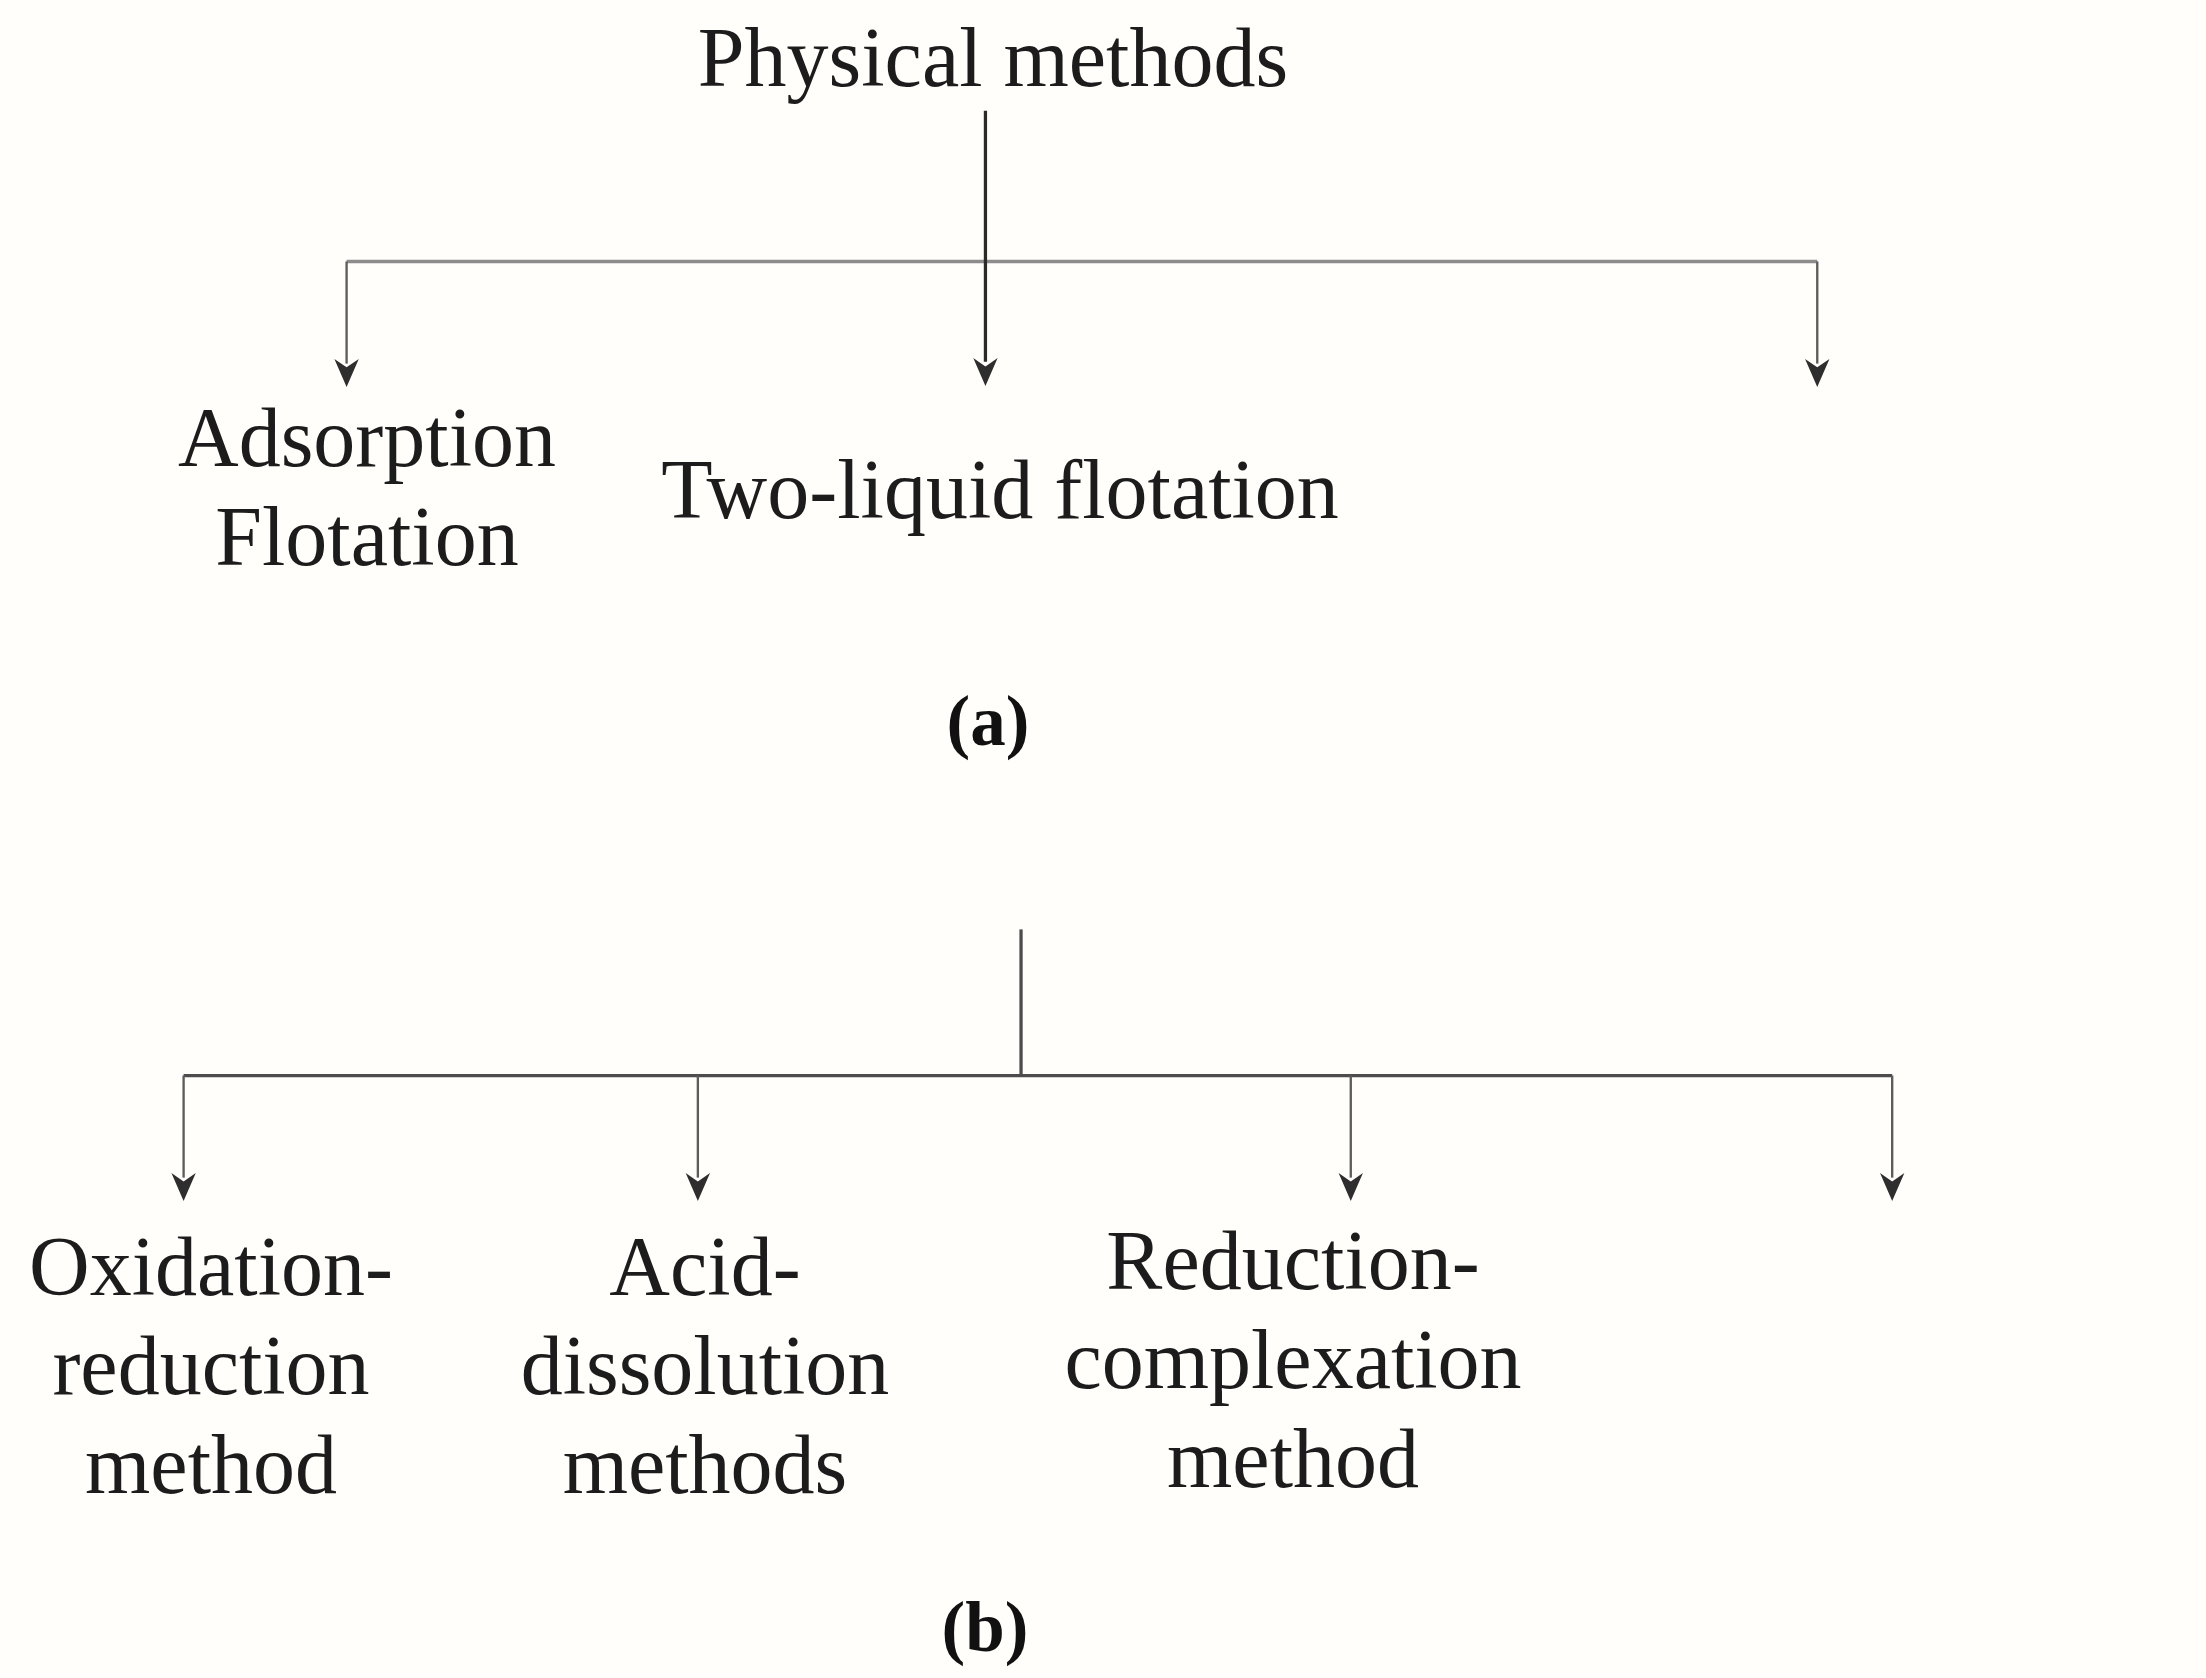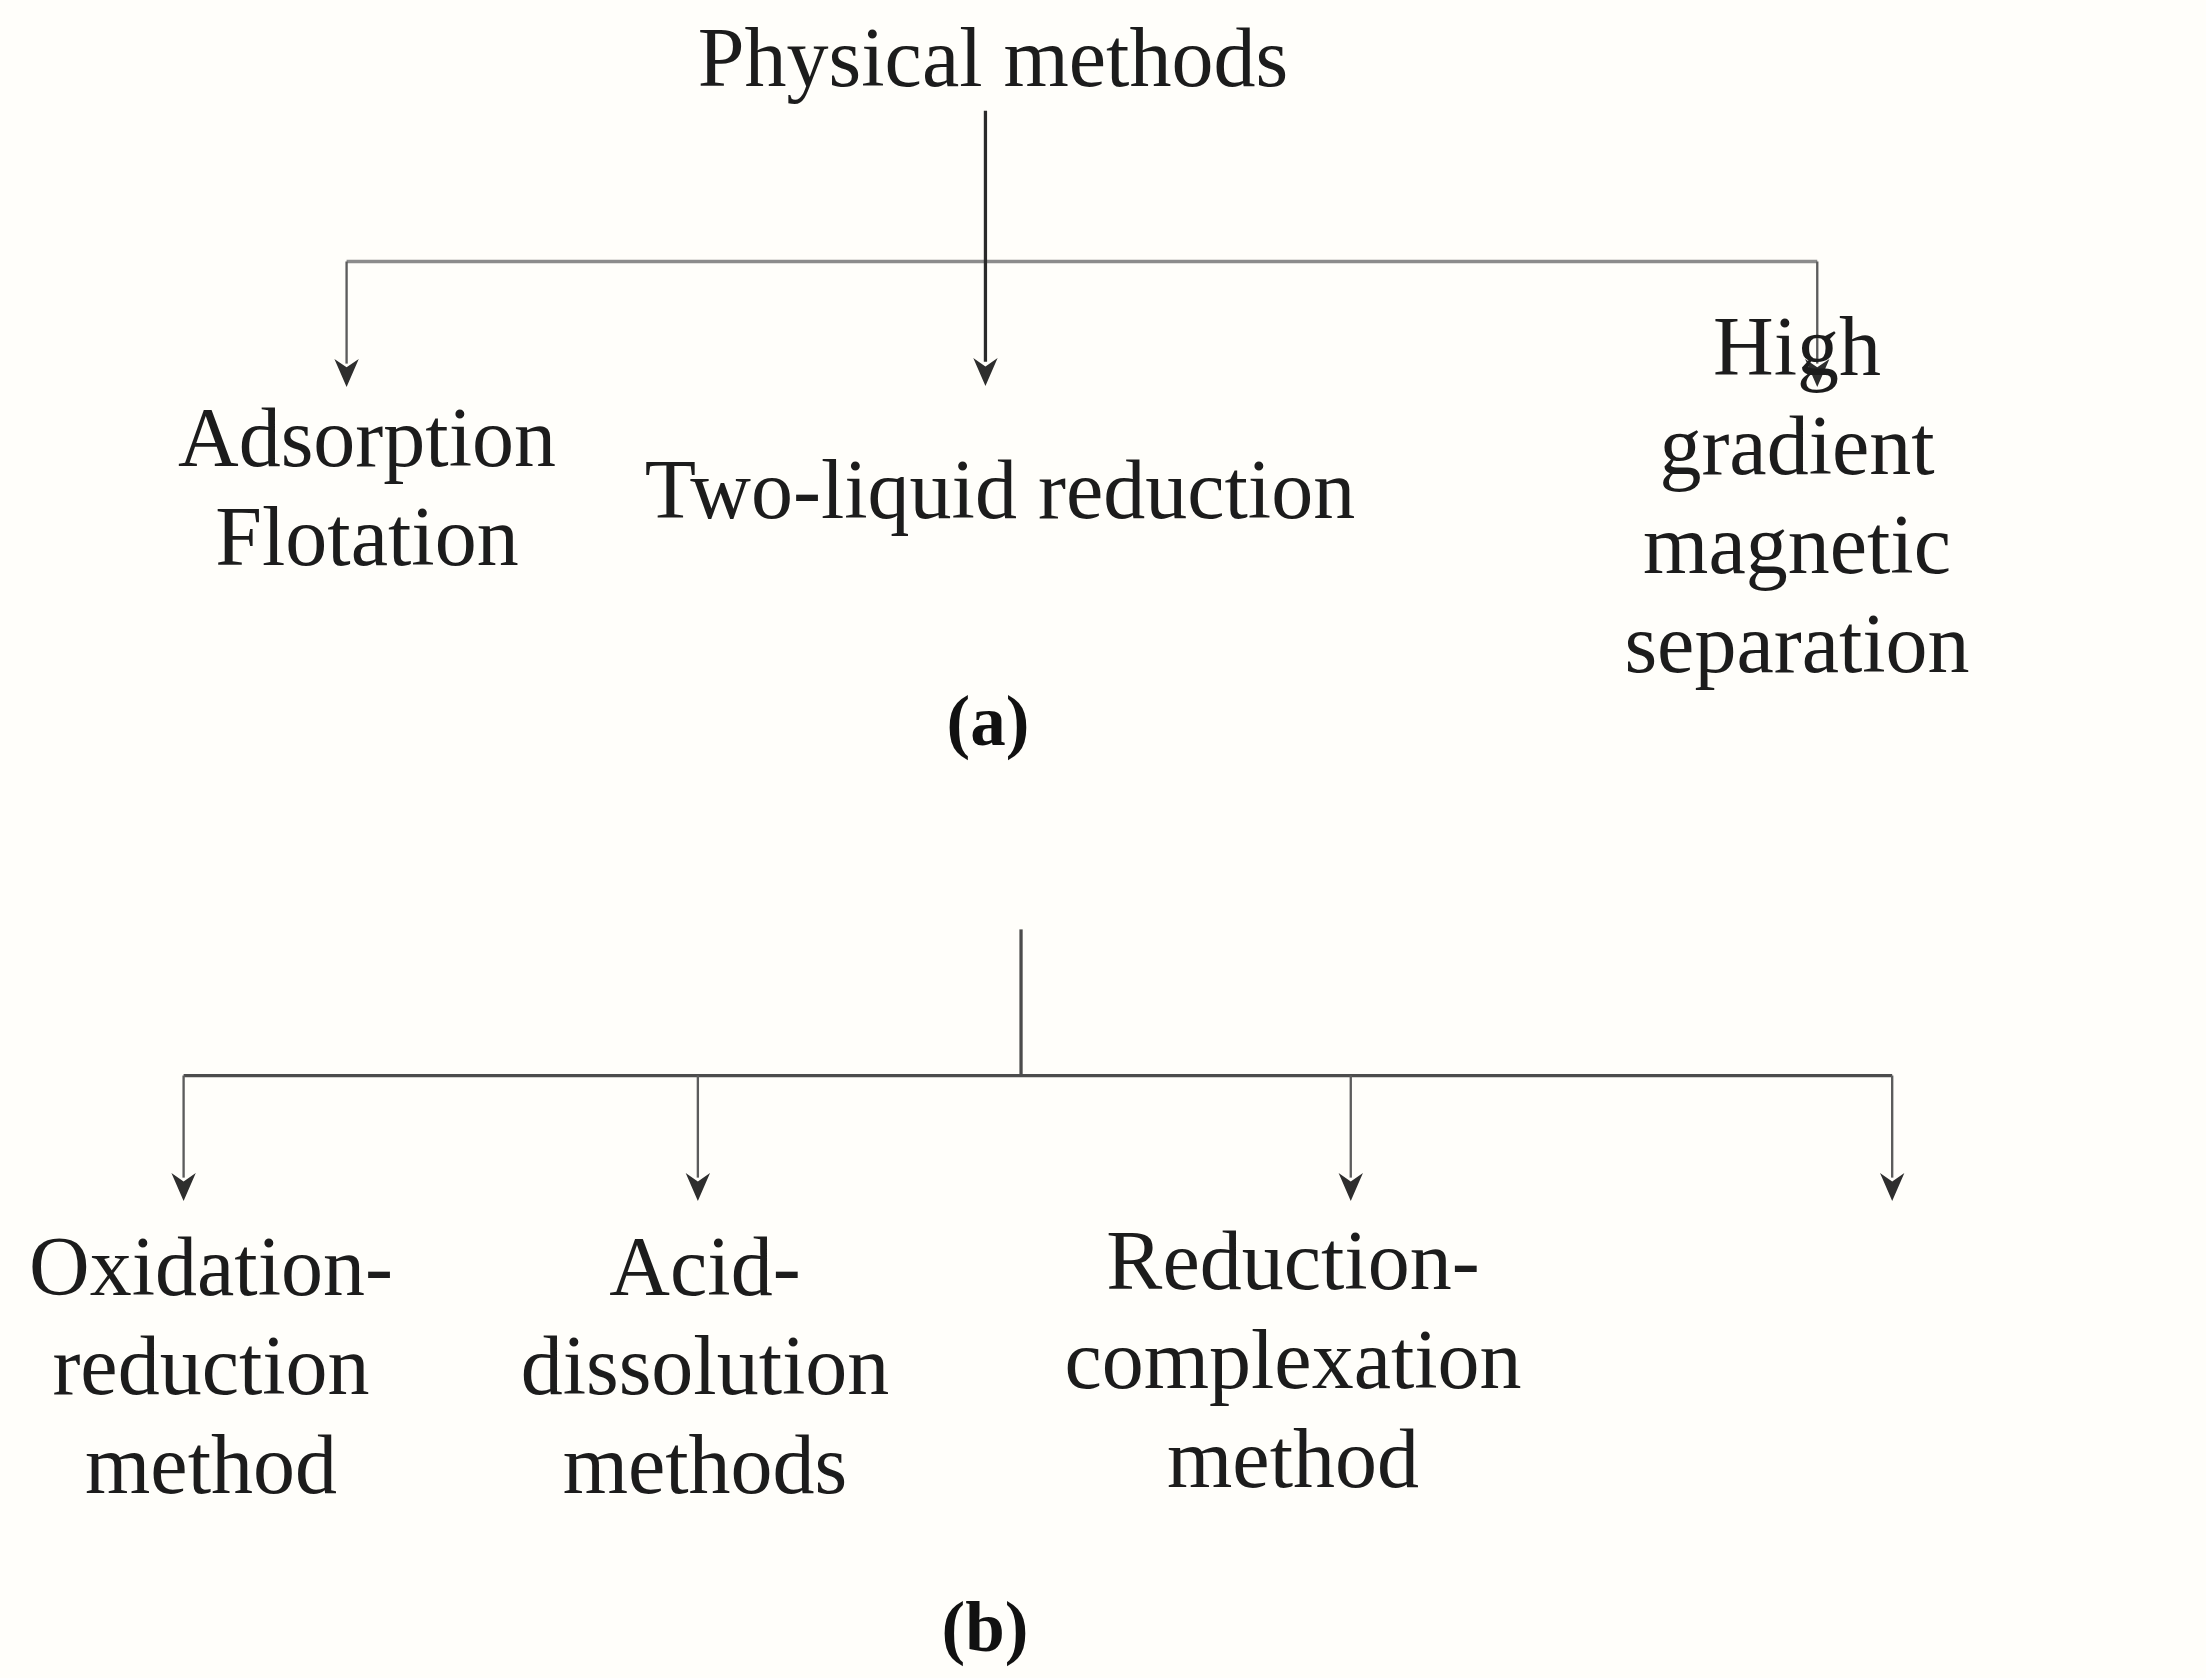--- a/index.html
+++ b/index.html
@@ -71,24 +71,22 @@
 
     <line x1="2020" y1="1148" x2="2020" y2="1257" stroke="var(--branch)" stroke-width="2.5"></line>
     <path d="M 2020 1282 L 2007 1252 L 2020 1261 L 2033 1252 Z" fill="var(--arrow)"></path>
   </svg>
 
   <div class="node root-node" style="left:993px; top:58px;">Physical methods</div>
 
   <div class="node" style="left:367px; top:487px;">Adsorption
 Flotation</div>
 
-  <div class="node" style="left:1000px; top:490px;">Two-liquid reduction</div>
+  <div class="node" style="left:1000px; top:490px;">Two-liquid flotation</div>
 
-  <div class="node" style="left:1797px; top:495px;">High gradient magnetic
-separation</div>
 
   <div class="caption" style="left:988px; top:721px;">(a)</div>
 
 
   <div class="node" style="left:211px; top:1366px;">Oxidation-
 reduction
 method</div>
 
   <div class="node" style="left:705px; top:1366px;">Acid-
 dissolution

